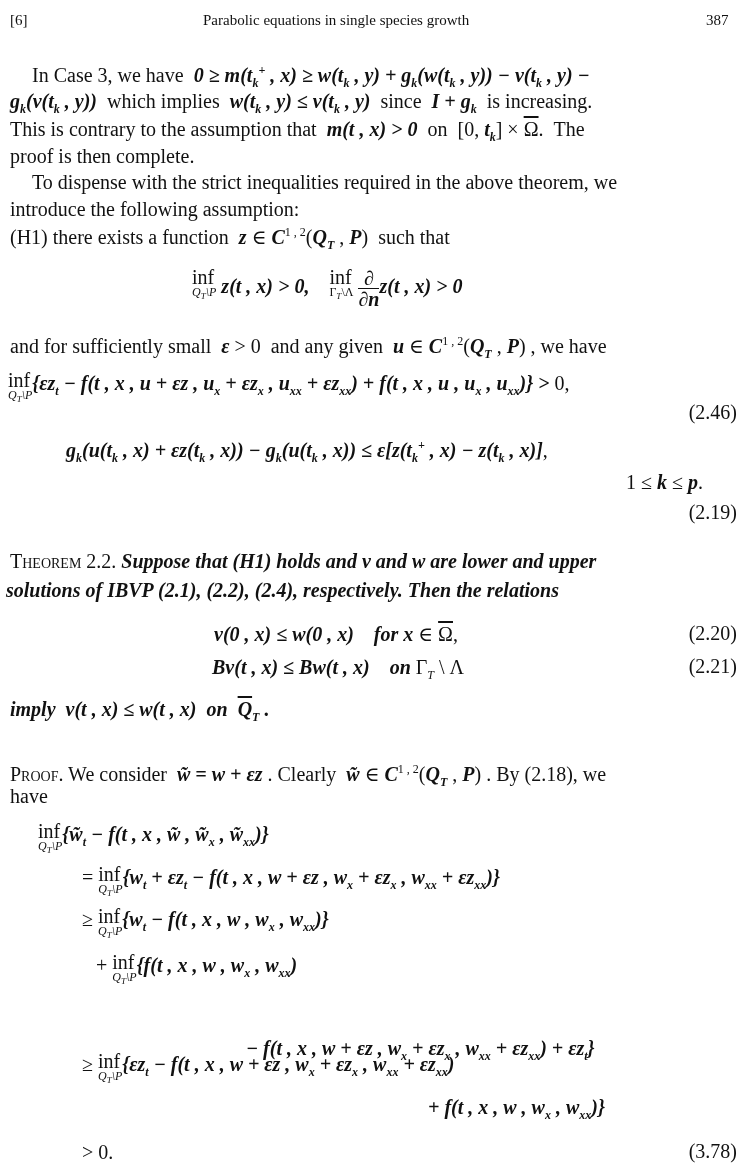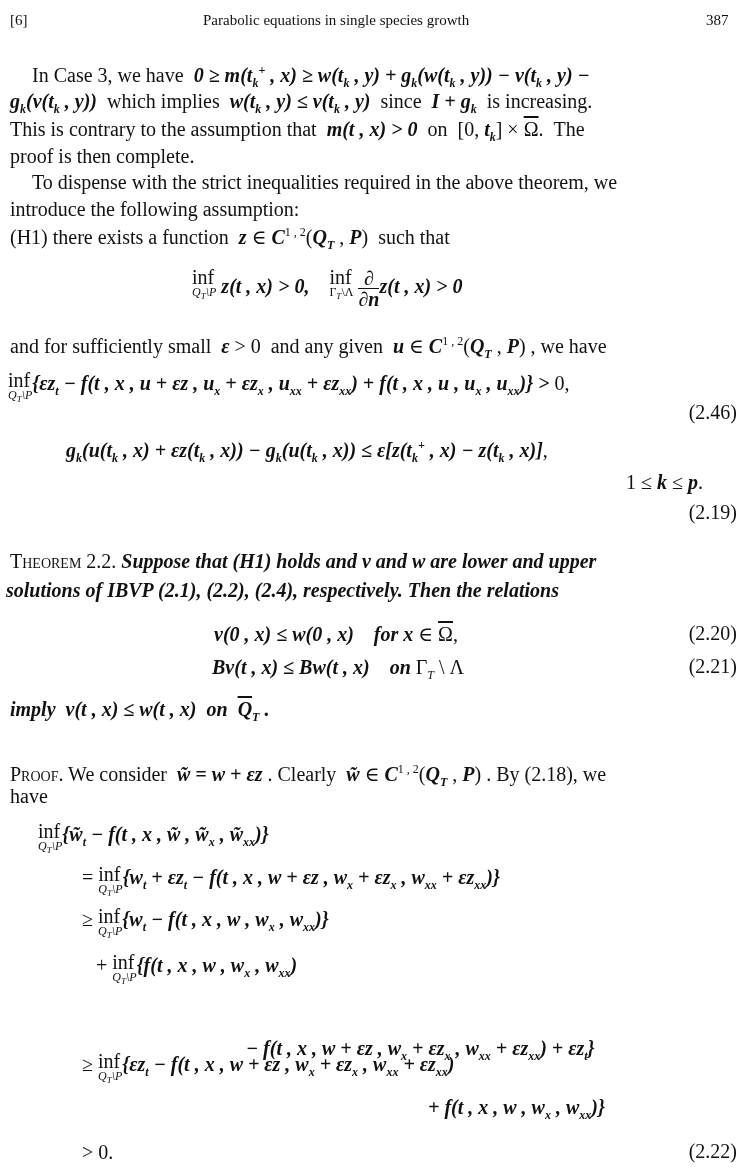--- a/index.html
+++ b/index.html
@@ -68,13 +68,13 @@
 <div class="ln" style="top:784px;left:10px">have</div>
 
 <div class="ln" style="top:822px;left:38px"><span class="inf"><span class="w">inf</span><span class="u">Q<sub style="font-size:9px">T</sub>\P</span></span><span class="i">{w̃<span class="sub">t</span> − f(t , x , w̃ , w̃<span class="sub">x</span> , w̃<span class="sub">xx</span>)}</span></div>
 <div class="ln" style="top:865px;left:82px">= <span class="inf"><span class="w">inf</span><span class="u">Q<sub style="font-size:9px">T</sub>\P</span></span><span class="i">{w<span class="sub">t</span> + εz<span class="sub">t</span> − f(t , x , w + εz , w<span class="sub">x</span> + εz<span class="sub">x</span> , w<span class="sub">xx</span> + εz<span class="sub">xx</span>)}</span></div>
 <div class="ln" style="top:907px;left:82px">≥ <span class="inf"><span class="w">inf</span><span class="u">Q<sub style="font-size:9px">T</sub>\P</span></span><span class="i">{w<span class="sub">t</span> − f(t , x , w , w<span class="sub">x</span> , w<span class="sub">xx</span>)}</span></div>
 <div class="ln" style="top:953px;left:96px">+ <span class="inf"><span class="w">inf</span><span class="u">Q<sub style="font-size:9px">T</sub>\P</span></span><span class="i">{f(t , x , w , w<span class="sub">x</span> , w<span class="sub">xx</span>)</span></div>
 <div class="ln" style="top:1036px;left:246px"><span class="i">− f(t , x , w + εz , w<span class="sub">x</span> + εz<span class="sub">x</span> , w<span class="sub">xx</span> + εz<span class="sub">xx</span>) + εz<span class="sub">t</span>}</span></div>
 <div class="ln" style="top:1052px;left:82px">≥ <span class="inf"><span class="w">inf</span><span class="u">Q<sub style="font-size:9px">T</sub>\P</span></span><span class="i">{εz<span class="sub">t</span> − f(t , x , w + εz , w<span class="sub">x</span> + εz<span class="sub">x</span> , w<span class="sub">xx</span> + εz<span class="sub">xx</span>)</span></div>
 <div class="ln" style="top:1095px;left:428px"><span class="i">+ f(t , x , w , w<span class="sub">x</span> , w<span class="sub">xx</span>)}</span></div>
 <div class="ln" style="top:1140px;left:82px">&gt; 0.</div>
-<div class="eqno" style="top:1140px">(2.22)</div>
+<div class="eqno" style="top:1140px">(3.78)</div>
 
 </body></html>

